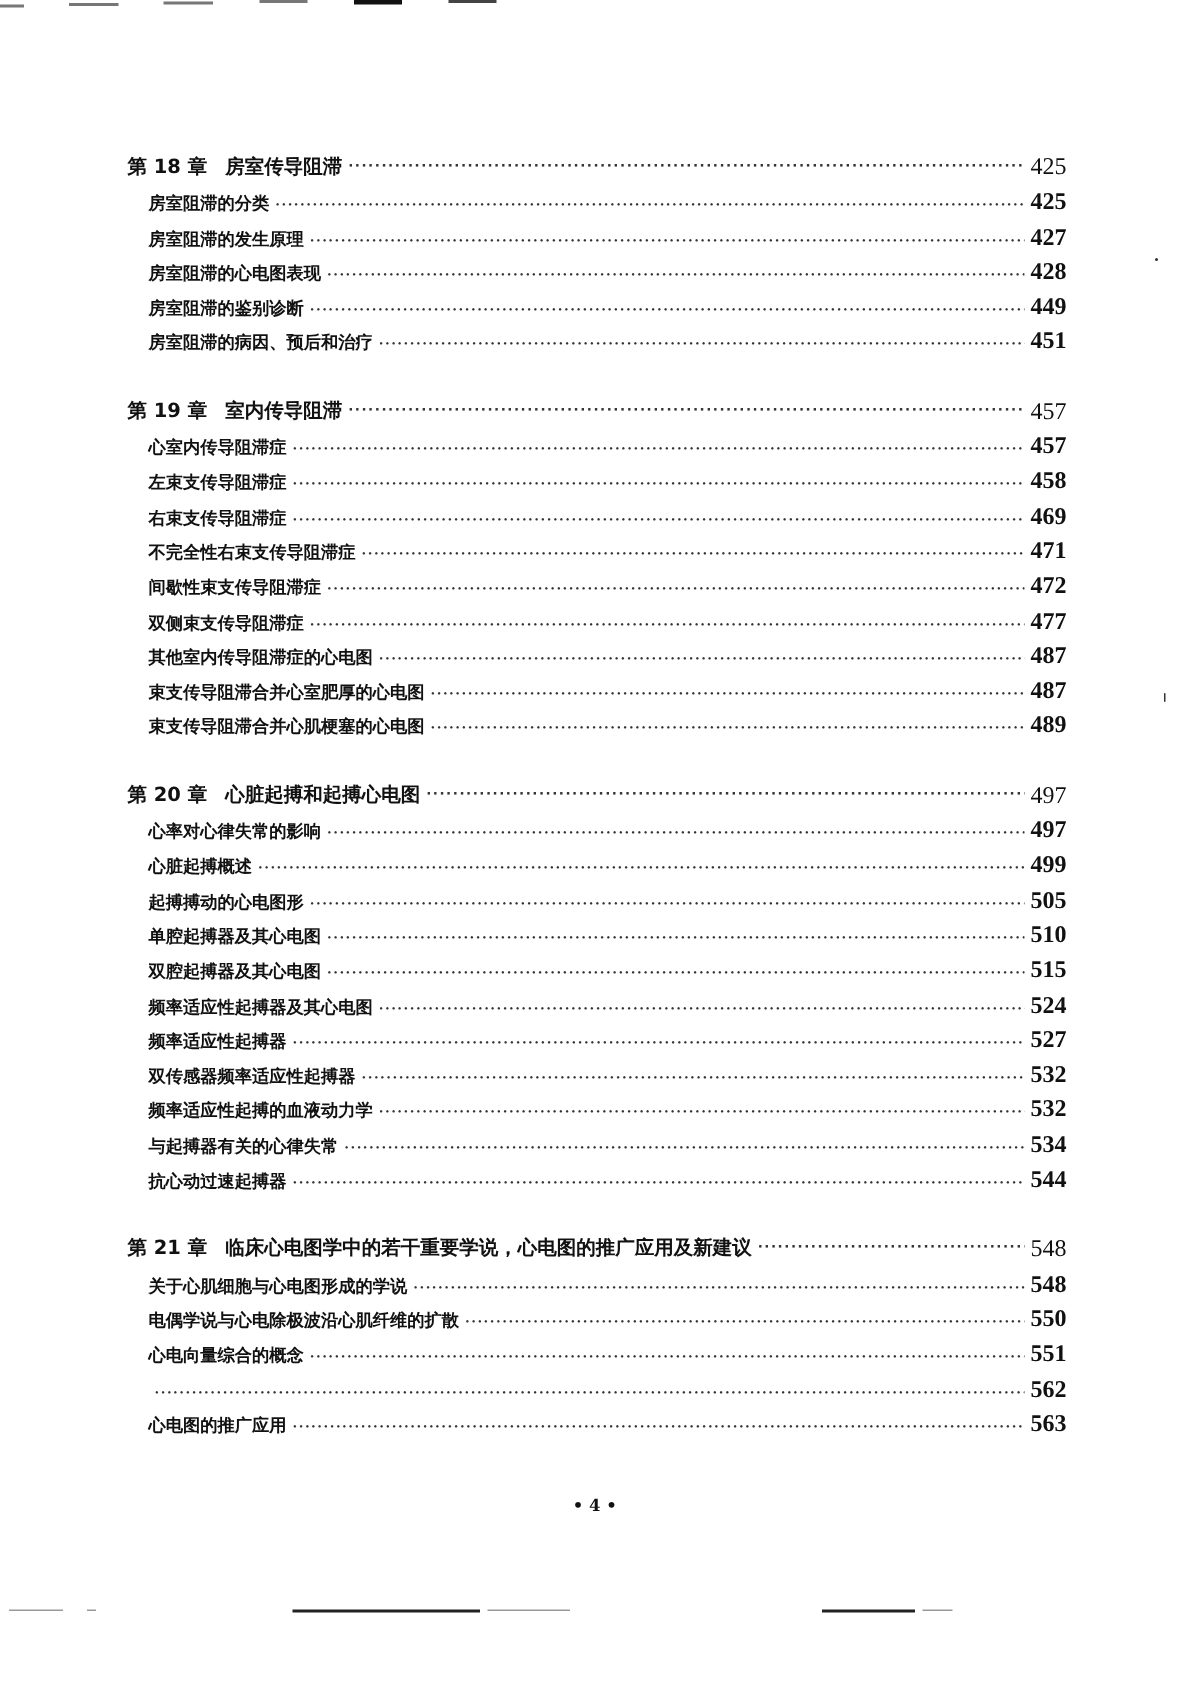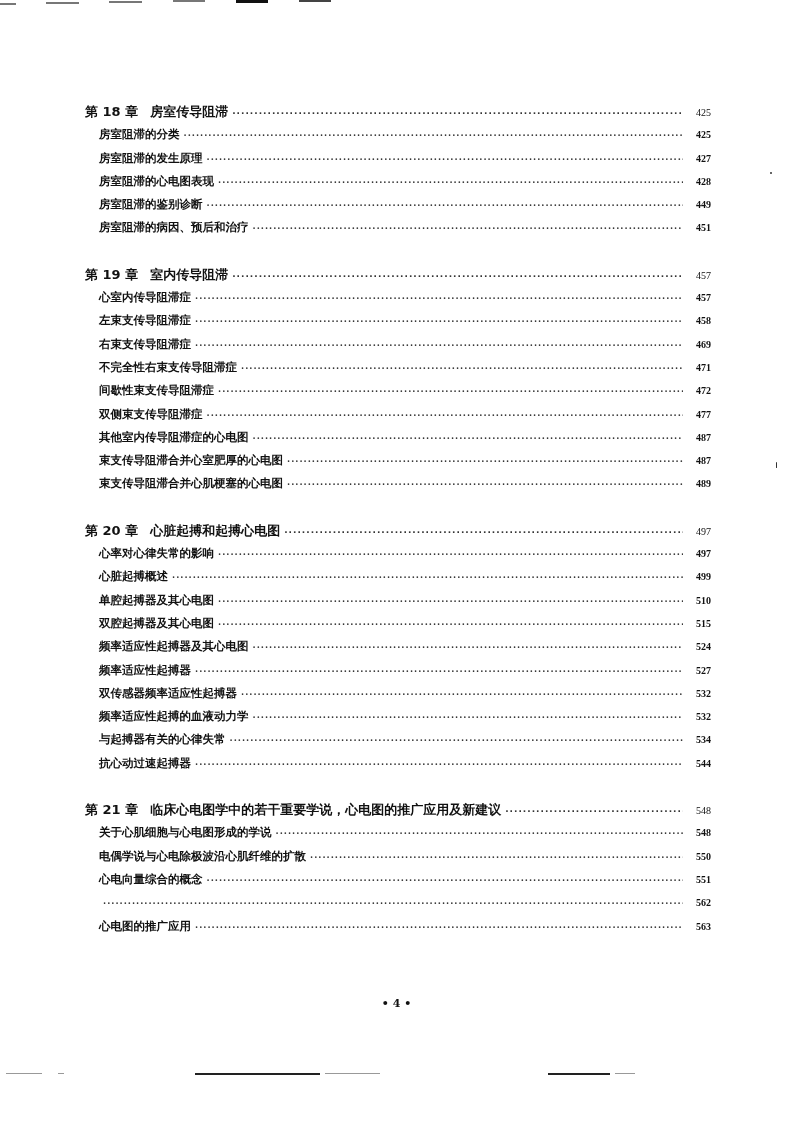--- a/index.html
+++ b/index.html
@@ -3,28 +3,28 @@
 <meta charset="utf-8">
 <style>
   html, body { margin: 0; padding: 0; background: #ffffff; }
   body { width: 793px; height: 1122px; position: relative; overflow: hidden;
          font-family: "DejaVu Serif", "Liberation Serif", serif; color: #111; }
   .scan-mark { position: absolute; height: 2px; background: #777; }
   .scan-mark.dark { background: #111; height: 3px; }
   .toc { position: absolute; left: 85px; top: 100px; width: 626px; }
   .chapter { margin-bottom: 23px; }
   .row { display: flex; align-items: baseline; height: 23.3px; line-height: 23.3px; }
-  .row.ch { font-weight: bold; font-family: "DejaVu Sans", "Liberation Sans", sans-serif; font-size: 13px; }
+  .row.ch { font-weight: bold; font-family: "DejaVu Sans", "Liberation Sans", sans-serif; font-size: 13px; align-items: flex-end; }
   .row.sec { padding-left: 14px; font-size: 11.5px; font-weight: bold; }
   .row .title { white-space: nowrap; }
   .row .chnum { margin-right: 12px; white-space: nowrap; }
   .row .dots { flex: 1; overflow: hidden; white-space: nowrap; margin: 0 4px; color: #333;
                font-size: 9px; letter-spacing: 1px; }
   .row .dots::before { content: "··················································································································································"; }
-  .row .page { font-family: "Liberation Serif", serif; font-size: 10px; width: 24px; text-align: right; }
+  .row .page { font-family: "Liberation Serif", serif; font-size: 16px; width: 24px; text-align: right; }
   .row.ch .page { font-weight: normal; }
   .footer { position: absolute; top: 997px; left: 0; width: 793px; text-align: center;
             font-size: 11px; font-weight: bold; }
   .bottom-mark { position: absolute; top: 1073px; height: 2px; background: #222; }
   .bottom-mark.light { background: #999; height: 1px; }
   .speck { position: absolute; width: 2px; height: 2px; background: #333; border-radius: 1px; }
 </style>
 </head>
 <body>
 
@@ -136,20 +136,25 @@
         <span class="title">心率对心律失常的影响</span>
         <span class="dots"></span>
         <span class="page">497</span>
       </div>
     <div class="row sec">
         <span class="title">心脏起搏概述</span>
         <span class="dots"></span>
         <span class="page">499</span>
       </div>
     <div class="row sec">
+        <span class="title">起搏搏动的心电图形</span>
+        <span class="dots"></span>
+        <span class="page">505</span>
+      </div>
+    <div class="row sec">
         <span class="title">单腔起搏器及其心电图</span>
         <span class="dots"></span>
         <span class="page">510</span>
       </div>
     <div class="row sec">
         <span class="title">双腔起搏器及其心电图</span>
         <span class="dots"></span>
         <span class="page">515</span>
       </div>
     <div class="row sec">

